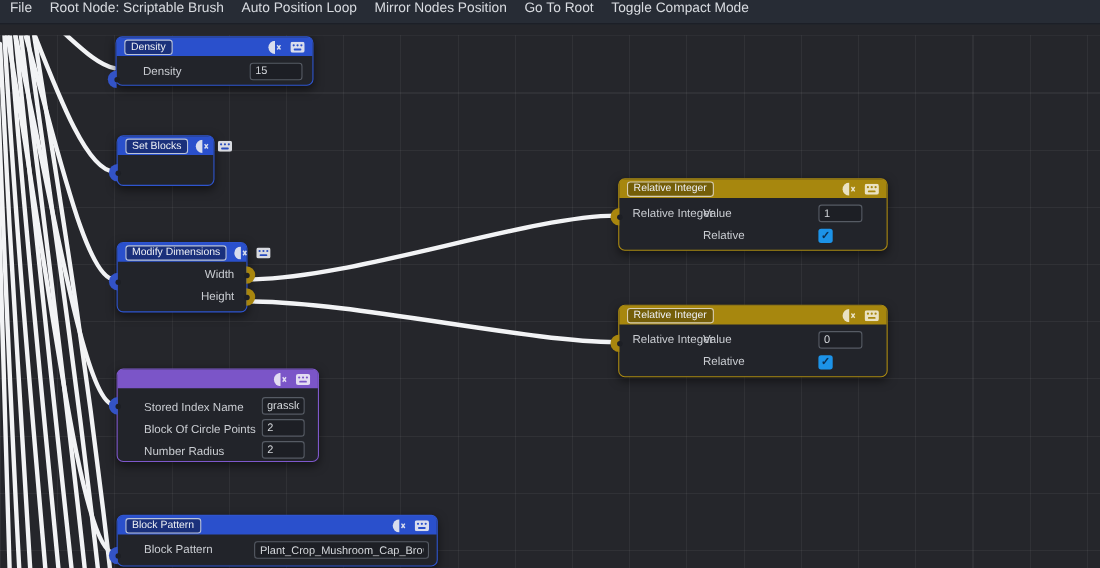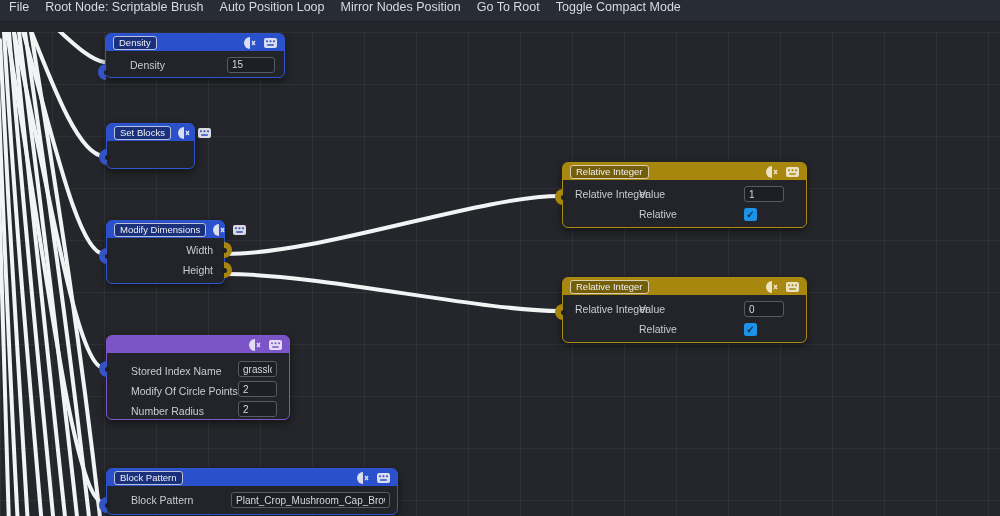--- a/index.html
+++ b/index.html
@@ -284,21 +284,21 @@
           </svg>
       </span>
     </div>
     <div class="nbody">
       <span class="port in" style="top:8px"></span>
       <div class="row">
         <span class="lbl">Stored Index Name</span>
         <input class="field-input" value="grassloop" style="">
       </div>
       <div class="row">
-        <span class="lbl">Modify Of Circle Points</span>
+        <span class="lbl">Block Of Circle Points</span>
         <input class="field-input" value="2" style="">
       </div>
       <div class="row">
         <span class="lbl">Number Radius</span>
         <input class="field-input" value="2" style="">
       </div>
     </div>
   </div>
 
   <div class="node blue n-bp">

